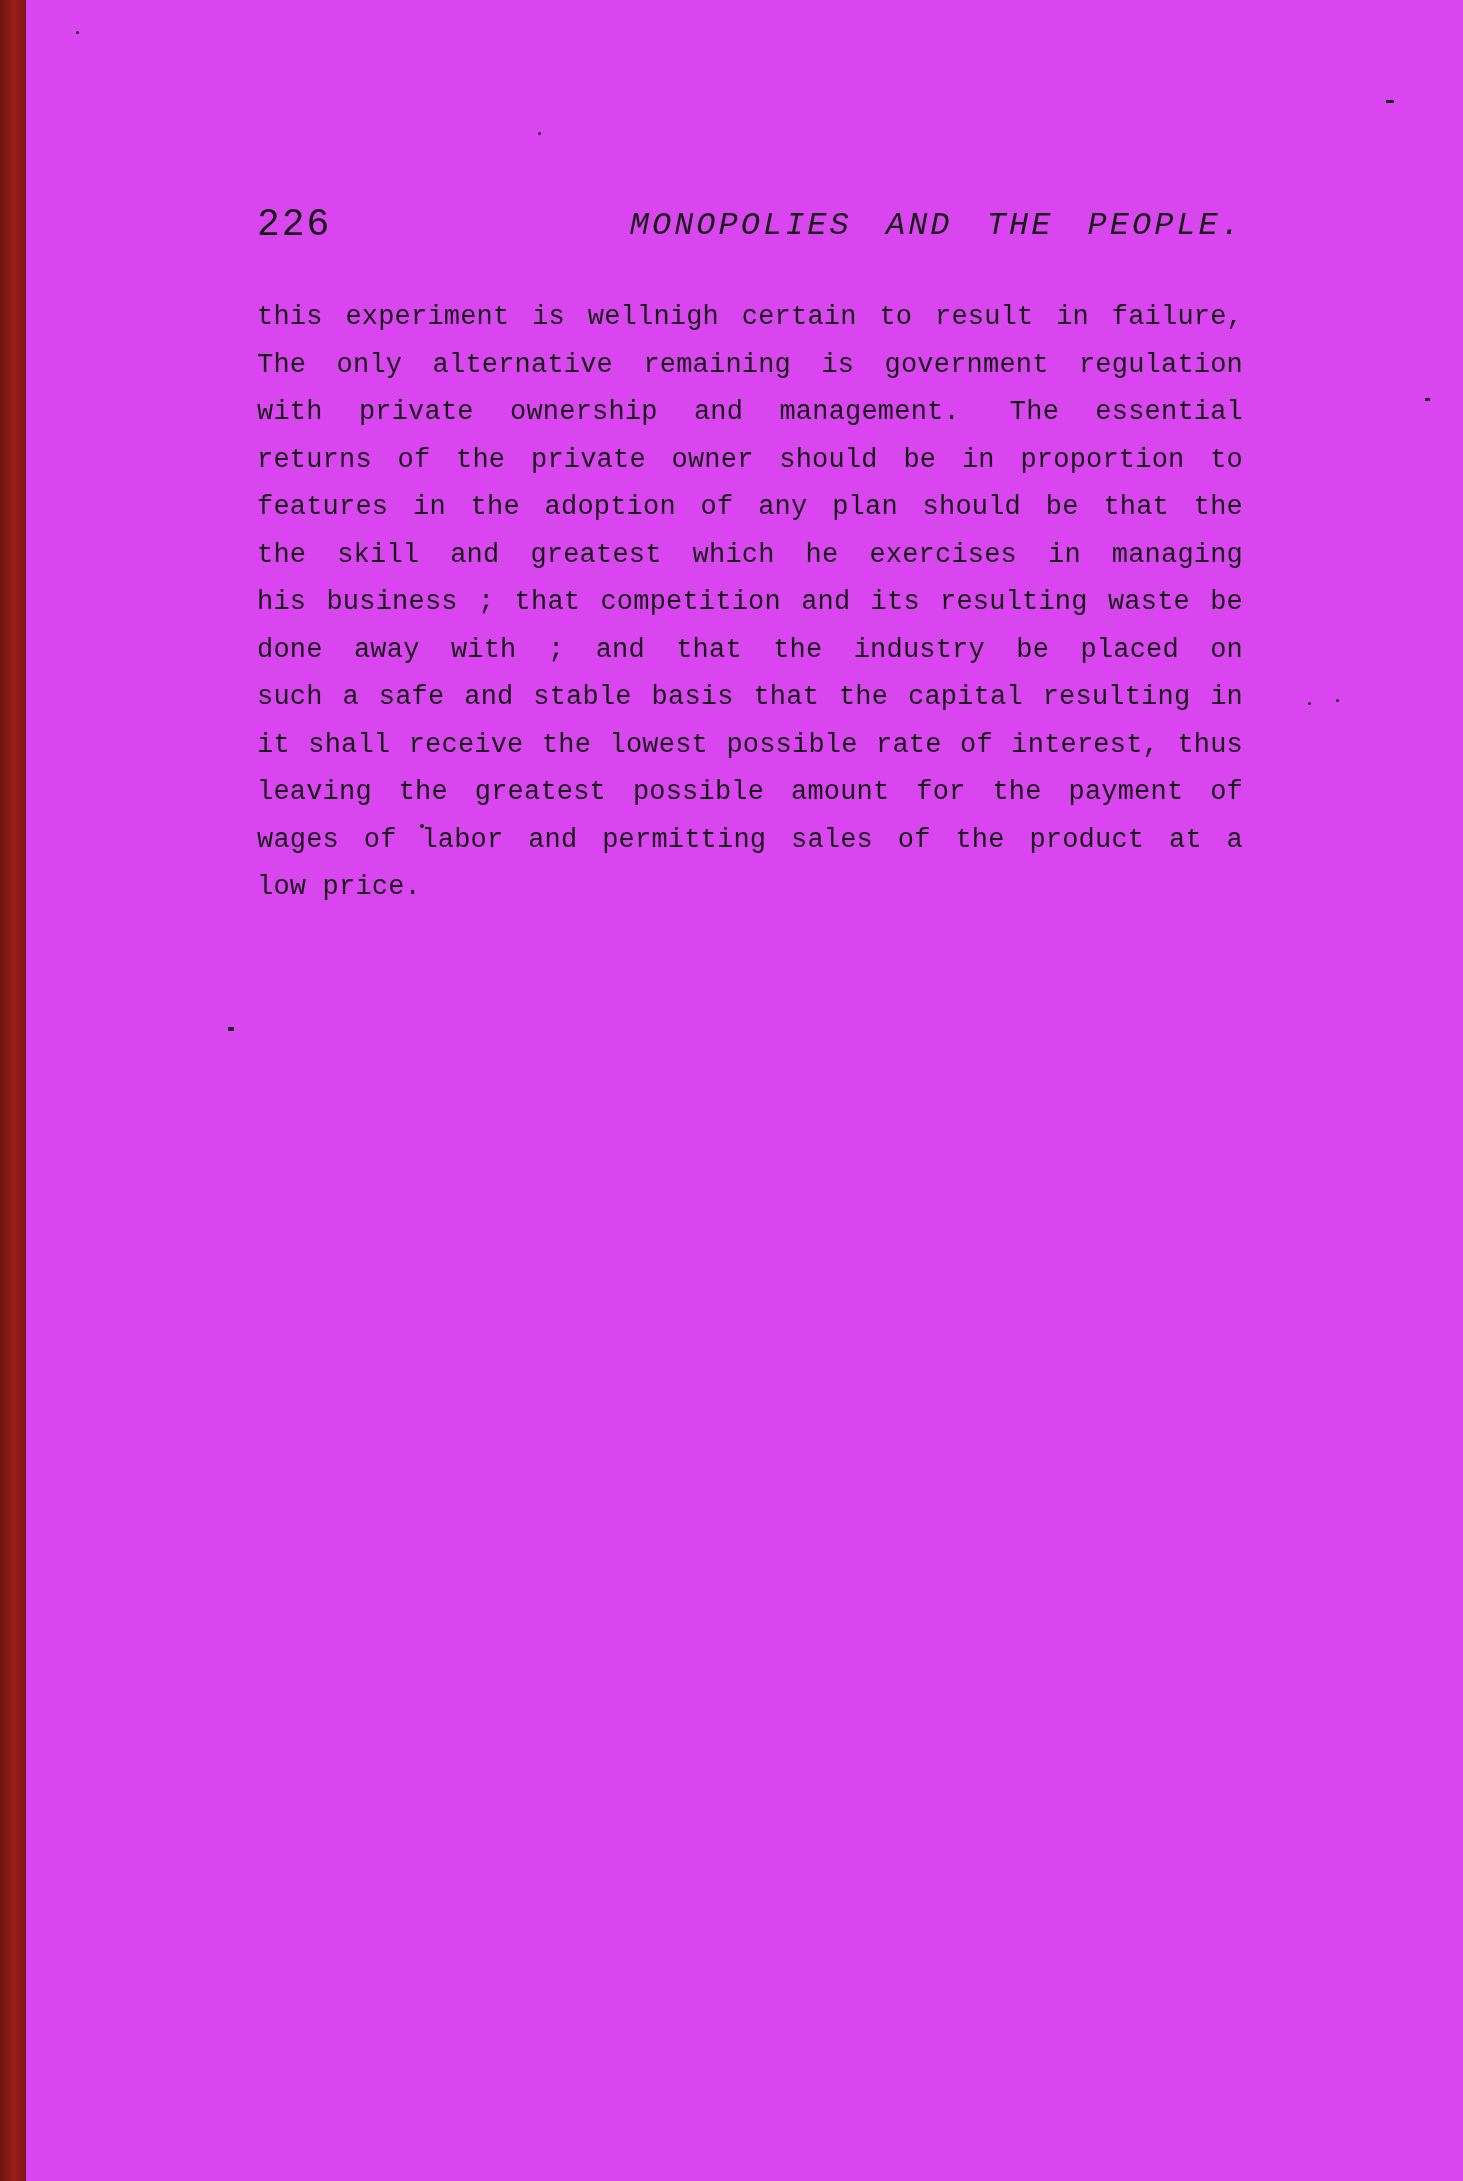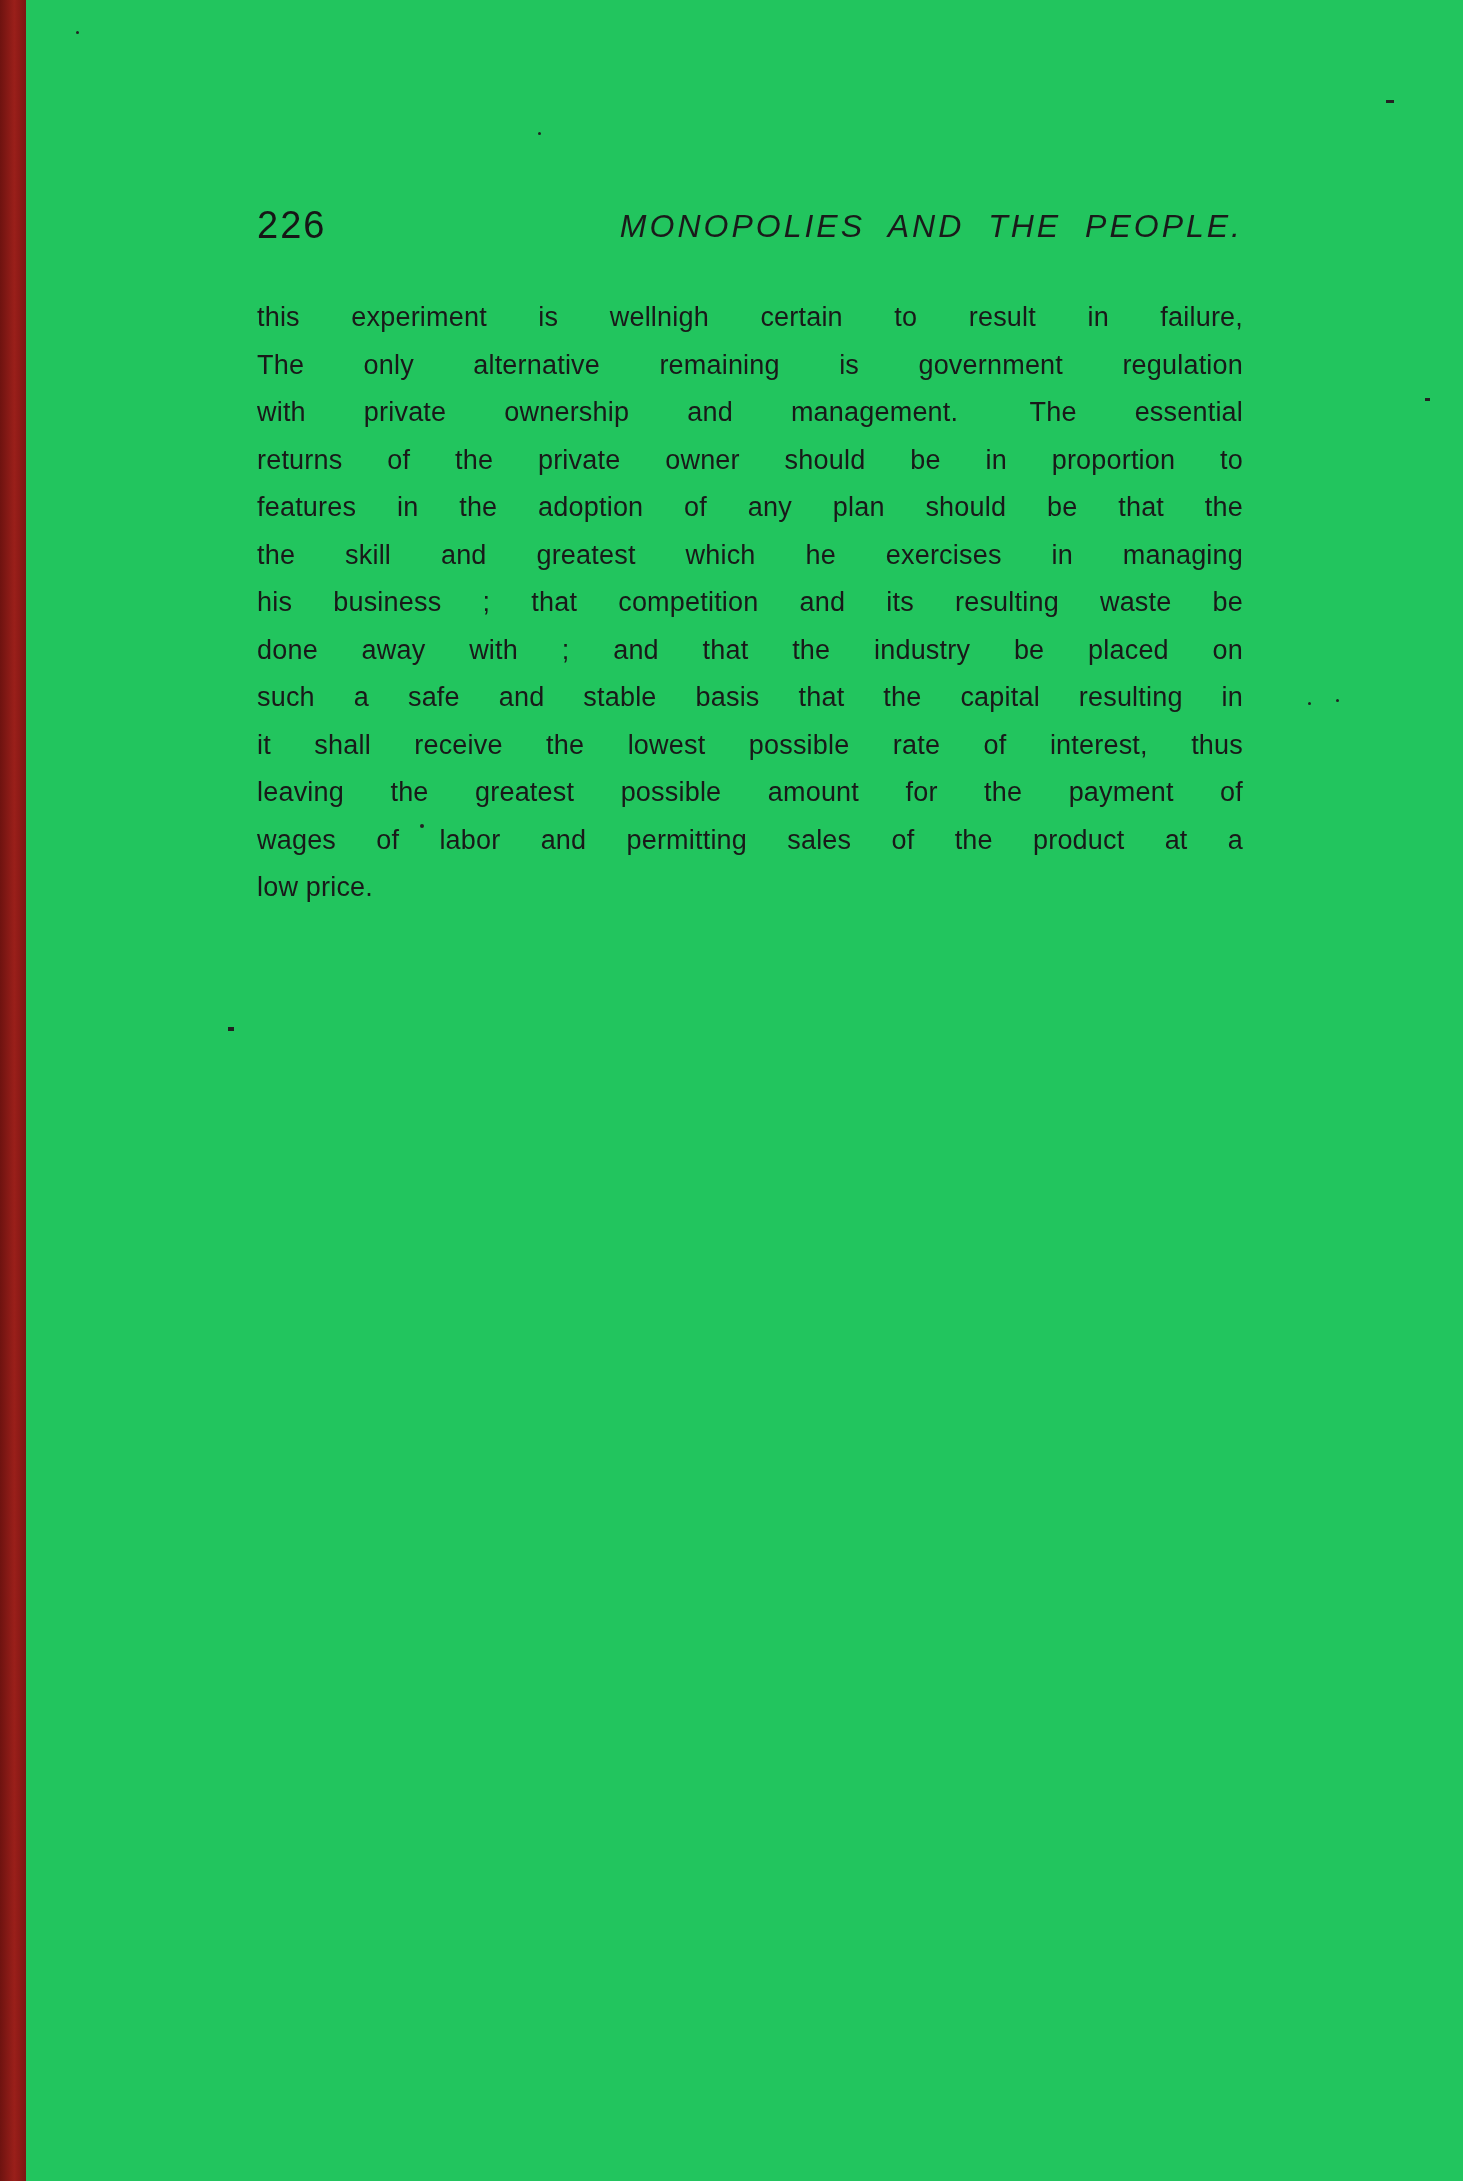--- a/index.html
+++ b/index.html
@@ -4,23 +4,23 @@
 <style>
   html, body {
     margin: 0;
     padding: 0;
     background: #ffffff;
   }
   .page {
     position: relative;
     width: 1463px;
     height: 2181px;
-    background: #22c55e;
+    background: #d946ef;
     overflow: hidden;
-    font-family: Liberation Sans, sans-serif;
+    font-family: Liberation Mono, monospace;
     color: #1b1b1b;
   }
   
   .spine {
     position: absolute;
     left: 0;
     top: 0;
     width: 26px;
     height: 100%;
     background: linear-gradient(to right, #6e1310, #9a1f1a 55%, #7d1613);

